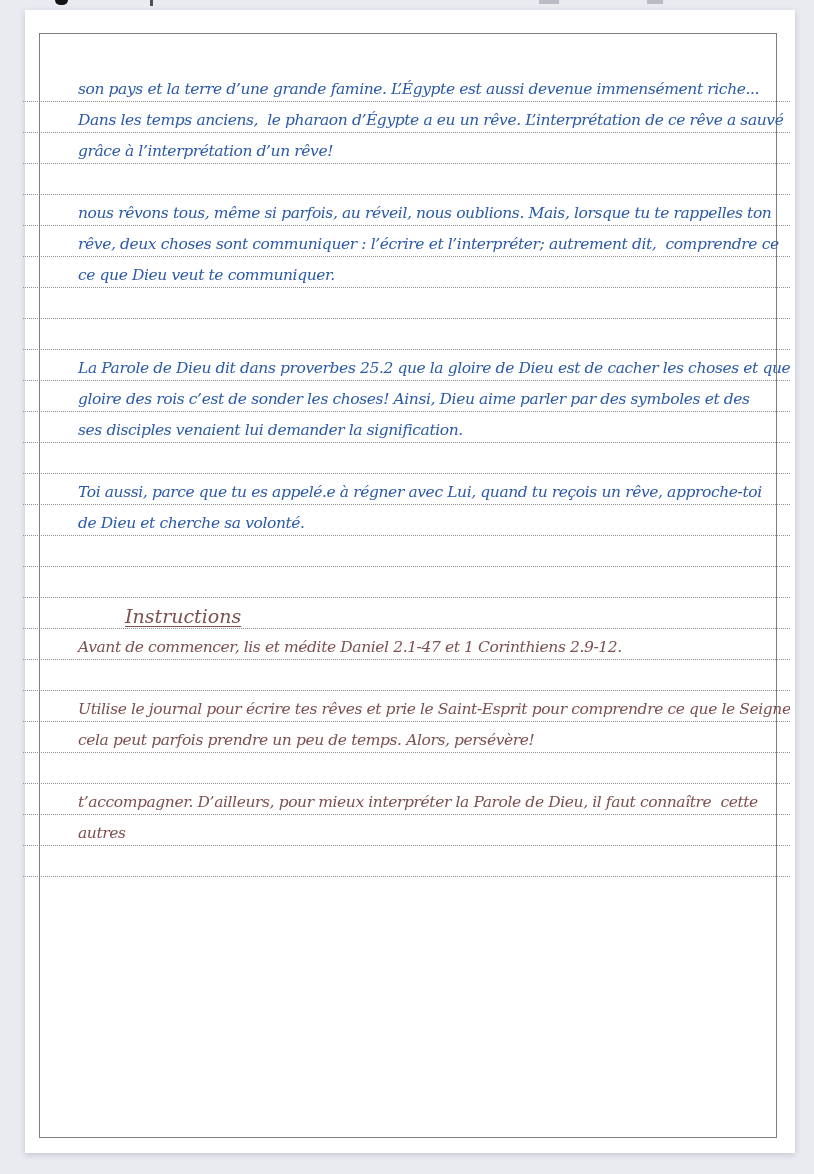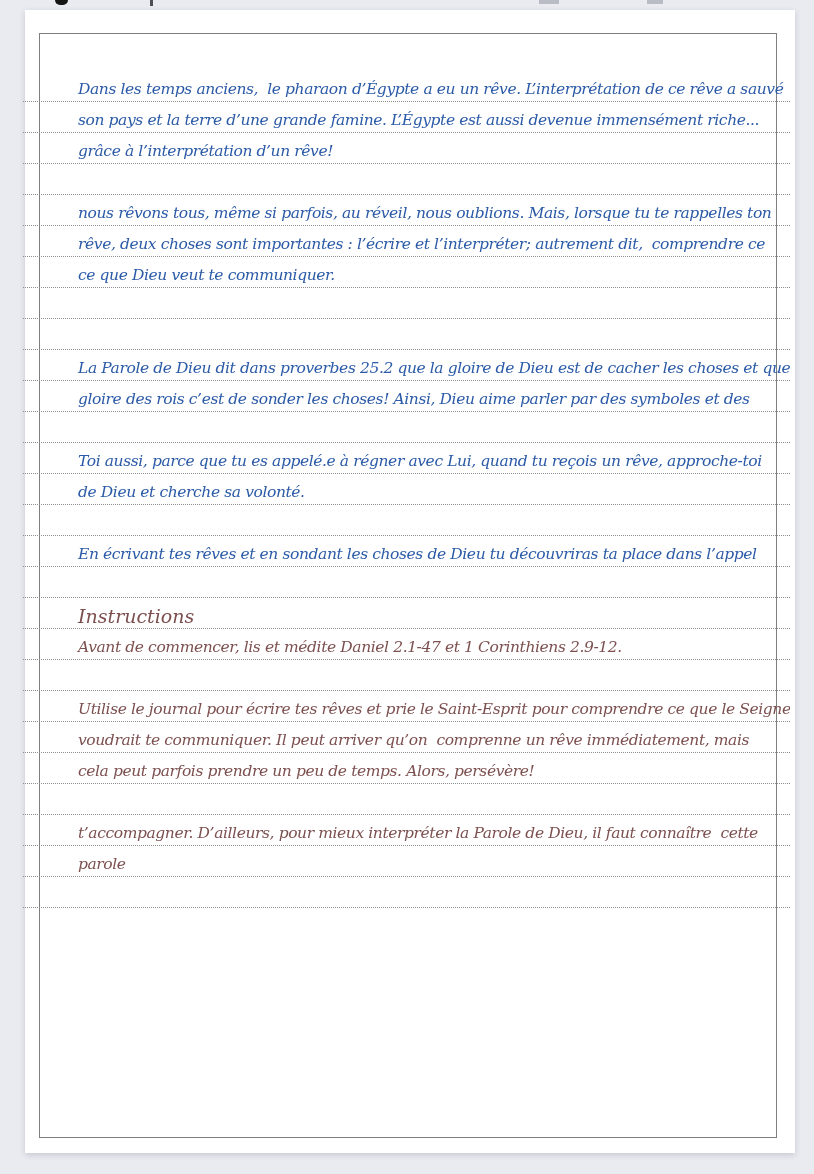--- a/index.html
+++ b/index.html
@@ -57,115 +57,114 @@
     font-size: 15.5px;
     letter-spacing: -0.4px;
     line-height: 1;
     padding-bottom: 4px;
   }
   .ink-blue  .line-text { color: var(--ink-blue, #2b5aa7); }
   .ink-maroon .line-text { color: var(--ink-maroon, #7d5050); }
   .heading .line-text {
     font-size: 19px;
     letter-spacing: 0;
+    text-decoration: underline;
     text-underline-offset: 3px;
     padding-bottom: 2px;
+    margin-left: 47px;
   }
 </style>
 </head>
 <body style="--paper: #ffffff; --frame: #7e7e7e; --rule: #8f8f8f; --ink-blue: #2b5aa7; --ink-maroon: #7d5050; background: rgb(233, 235, 241);">
 
 <div class="viewport">
 
   <span class="frag frag-dot"></span>
   <span class="frag frag-stem"></span>
   <span class="frag frag-gray1"></span>
   <span class="frag frag-gray2"></span>
 
   <div class="paper">
     <div class="frame"></div>
     <div class="lines-layer" id="lines-layer">
 
     <div class="row ink-blue">
-          <span class="line-text">Dans les temps anciens,  le pharaon d’Égypte a eu un rêve. L’interprétation de ce rêve a sauvé</span>
+          <span class="line-text">son pays et la terre d’une grande famine. L’Égypte est aussi devenue immensément riche...</span>
         </div>
         <div class="row ink-blue">
-          <span class="line-text">son pays et la terre d’une grande famine. L’Égypte est aussi devenue immensément riche...</span>
+          <span class="line-text">Dans les temps anciens,  le pharaon d’Égypte a eu un rêve. L’interprétation de ce rêve a sauvé</span>
         </div>
         <div class="row ink-blue">
           <span class="line-text">grâce à l’interprétation d’un rêve!</span>
         </div>
         <div class="row ink-blue">
           <span class="line-text"></span>
         </div>
         <div class="row ink-blue">
           <span class="line-text">nous rêvons tous, même si parfois, au réveil, nous oublions. Mais, lorsque tu te rappelles ton</span>
         </div>
         <div class="row ink-blue">
-          <span class="line-text">rêve, deux choses sont importantes : l’écrire et l’interpréter; autrement dit,  comprendre ce</span>
+          <span class="line-text">rêve, deux choses sont communiquer : l’écrire et l’interpréter; autrement dit,  comprendre ce</span>
         </div>
         <div class="row ink-blue">
           <span class="line-text">ce que Dieu veut te communiquer.</span>
         </div>
         <div class="row ink-blue">
           <span class="line-text"></span>
         </div>
         <div class="row ink-blue">
           <span class="line-text"></span>
         </div>
         <div class="row ink-blue">
           <span class="line-text">La Parole de Dieu dit dans proverbes 25.2 que la gloire de Dieu est de cacher les choses et que la</span>
         </div>
         <div class="row ink-blue">
           <span class="line-text">gloire des rois c’est de sonder les choses! Ainsi, Dieu aime parler par des symboles et des</span>
         </div>
         <div class="row ink-blue">
+          <span class="line-text">ses disciples venaient lui demander la signification.</span>
+        </div>
+        <div class="row ink-blue">
           <span class="line-text"></span>
         </div>
         <div class="row ink-blue">
           <span class="line-text">Toi aussi, parce que tu es appelé.e à régner avec Lui, quand tu reçois un rêve, approche-toi</span>
         </div>
         <div class="row ink-blue">
           <span class="line-text">de Dieu et cherche sa volonté.</span>
         </div>
         <div class="row ink-blue">
           <span class="line-text"></span>
-        </div>
-        <div class="row ink-blue">
-          <span class="line-text">En écrivant tes rêves et en sondant les choses de Dieu tu découvriras ta place dans l’appel</span>
         </div>
         <div class="row ink-blue">
           <span class="line-text"></span>
         </div>
         <div class="row ink-maroon heading">
           <span class="line-text">Instructions</span>
         </div>
         <div class="row ink-maroon">
           <span class="line-text">Avant de commencer, lis et médite Daniel 2.1-47 et 1 Corinthiens 2.9-12.</span>
         </div>
         <div class="row ink-maroon">
           <span class="line-text"></span>
         </div>
         <div class="row ink-maroon">
           <span class="line-text">Utilise le journal pour écrire tes rêves et prie le Saint-Esprit pour comprendre ce que le Seigneur</span>
         </div>
         <div class="row ink-maroon">
-          <span class="line-text">voudrait te communiquer. Il peut arriver qu’on  comprenne un rêve immédiatement, mais</span>
-        </div>
-        <div class="row ink-maroon">
           <span class="line-text">cela peut parfois prendre un peu de temps. Alors, persévère!</span>
         </div>
         <div class="row ink-maroon">
           <span class="line-text"></span>
         </div>
         <div class="row ink-maroon">
           <span class="line-text">t’accompagner. D’ailleurs, pour mieux interpréter la Parole de Dieu, il faut connaître  cette</span>
         </div>
         <div class="row ink-maroon">
-          <span class="line-text">parole</span>
+          <span class="line-text">autres</span>
         </div>
         <div class="row ink-maroon">
           <span class="line-text"></span>
         </div>
       </div>
   </div>
 
 </div>
 
 </body></html>

